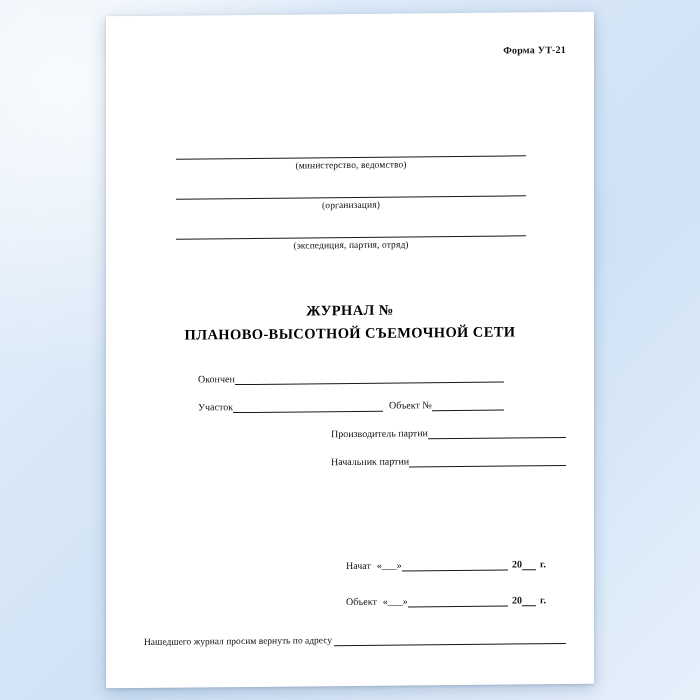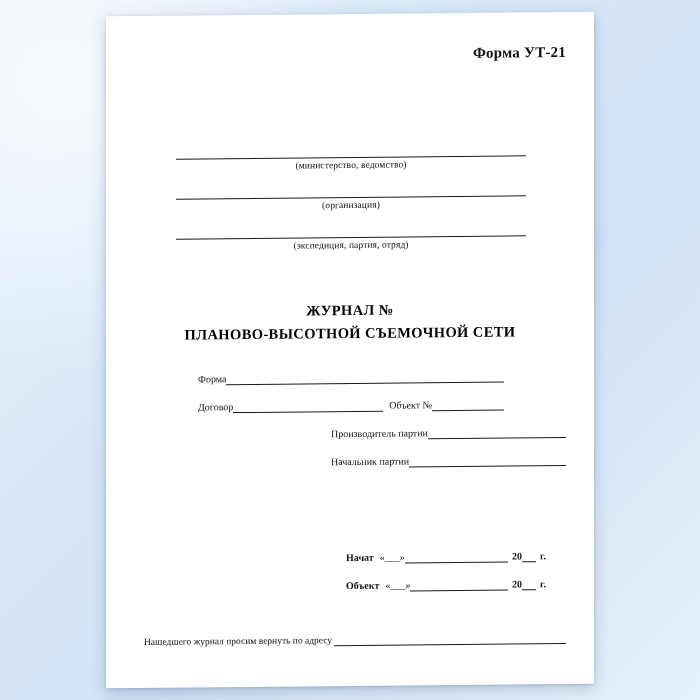--- a/index.html
+++ b/index.html
@@ -46,21 +46,21 @@
     left: 0;
     top: 0;
     right: 0;
     bottom: 0;
     padding: 0;
   }
   .form-code {
     position: absolute;
     right: 28px;
     top: 32px;
-    font-size: 15px;
+    font-size: 10px;
     font-weight: bold;
     color: #111;
     letter-spacing: 0.2px;
   }
 
   
   .org-block {
     position: absolute;
     left: 70px;
     top: 130px;
@@ -150,23 +150,24 @@
   .date-row {
     display: flex;
     align-items: flex-end;
     font-size: 10px;
     color: #111;
     padding-left: 240px;
     padding-right: 48px;
     margin-bottom: 16px;
   }
   .date-row .dlbl {
-    font-weight: bold;
+    font-weight: normal;
     white-space: nowrap;
     padding-bottom: 1px;
+    margin-top: 8px;
   }
   .date-row .quote {
     padding: 0 0 1px 6px;
     white-space: nowrap;
   }
   .date-row .drule {
     border-bottom: 1px solid #1a1a1a;
     height: 11px;
     flex: 1;
   }
@@ -235,26 +236,26 @@
       </div>
 
       <div class="title-block">
         <div class="title-line1">ЖУРНАЛ №</div>
         <div class="title-line2">ПЛАНОВО-ВЫСОТНОЙ СЪЕМОЧНОЙ СЕТИ</div>
       </div>
 
       <div class="fields">
 
         <div class="field-row row-object">
-          <span class="lbl">Форма</span>
+          <span class="lbl">Окончен</span>
           <span class="rule"></span>
         </div>
 
         <div class="field-row row-uchastok">
-          <span class="lbl">Договор</span>
+          <span class="lbl">Участок</span>
           <span class="rule rule-a"></span>
           <span class="lbl2">Объект №</span>
           <span class="rule rule-b"></span>
         </div>
 
         <div class="field-row row-producer">
           <span class="lbl">Производитель партии</span>
           <span class="rule"></span>
         </div>
 

